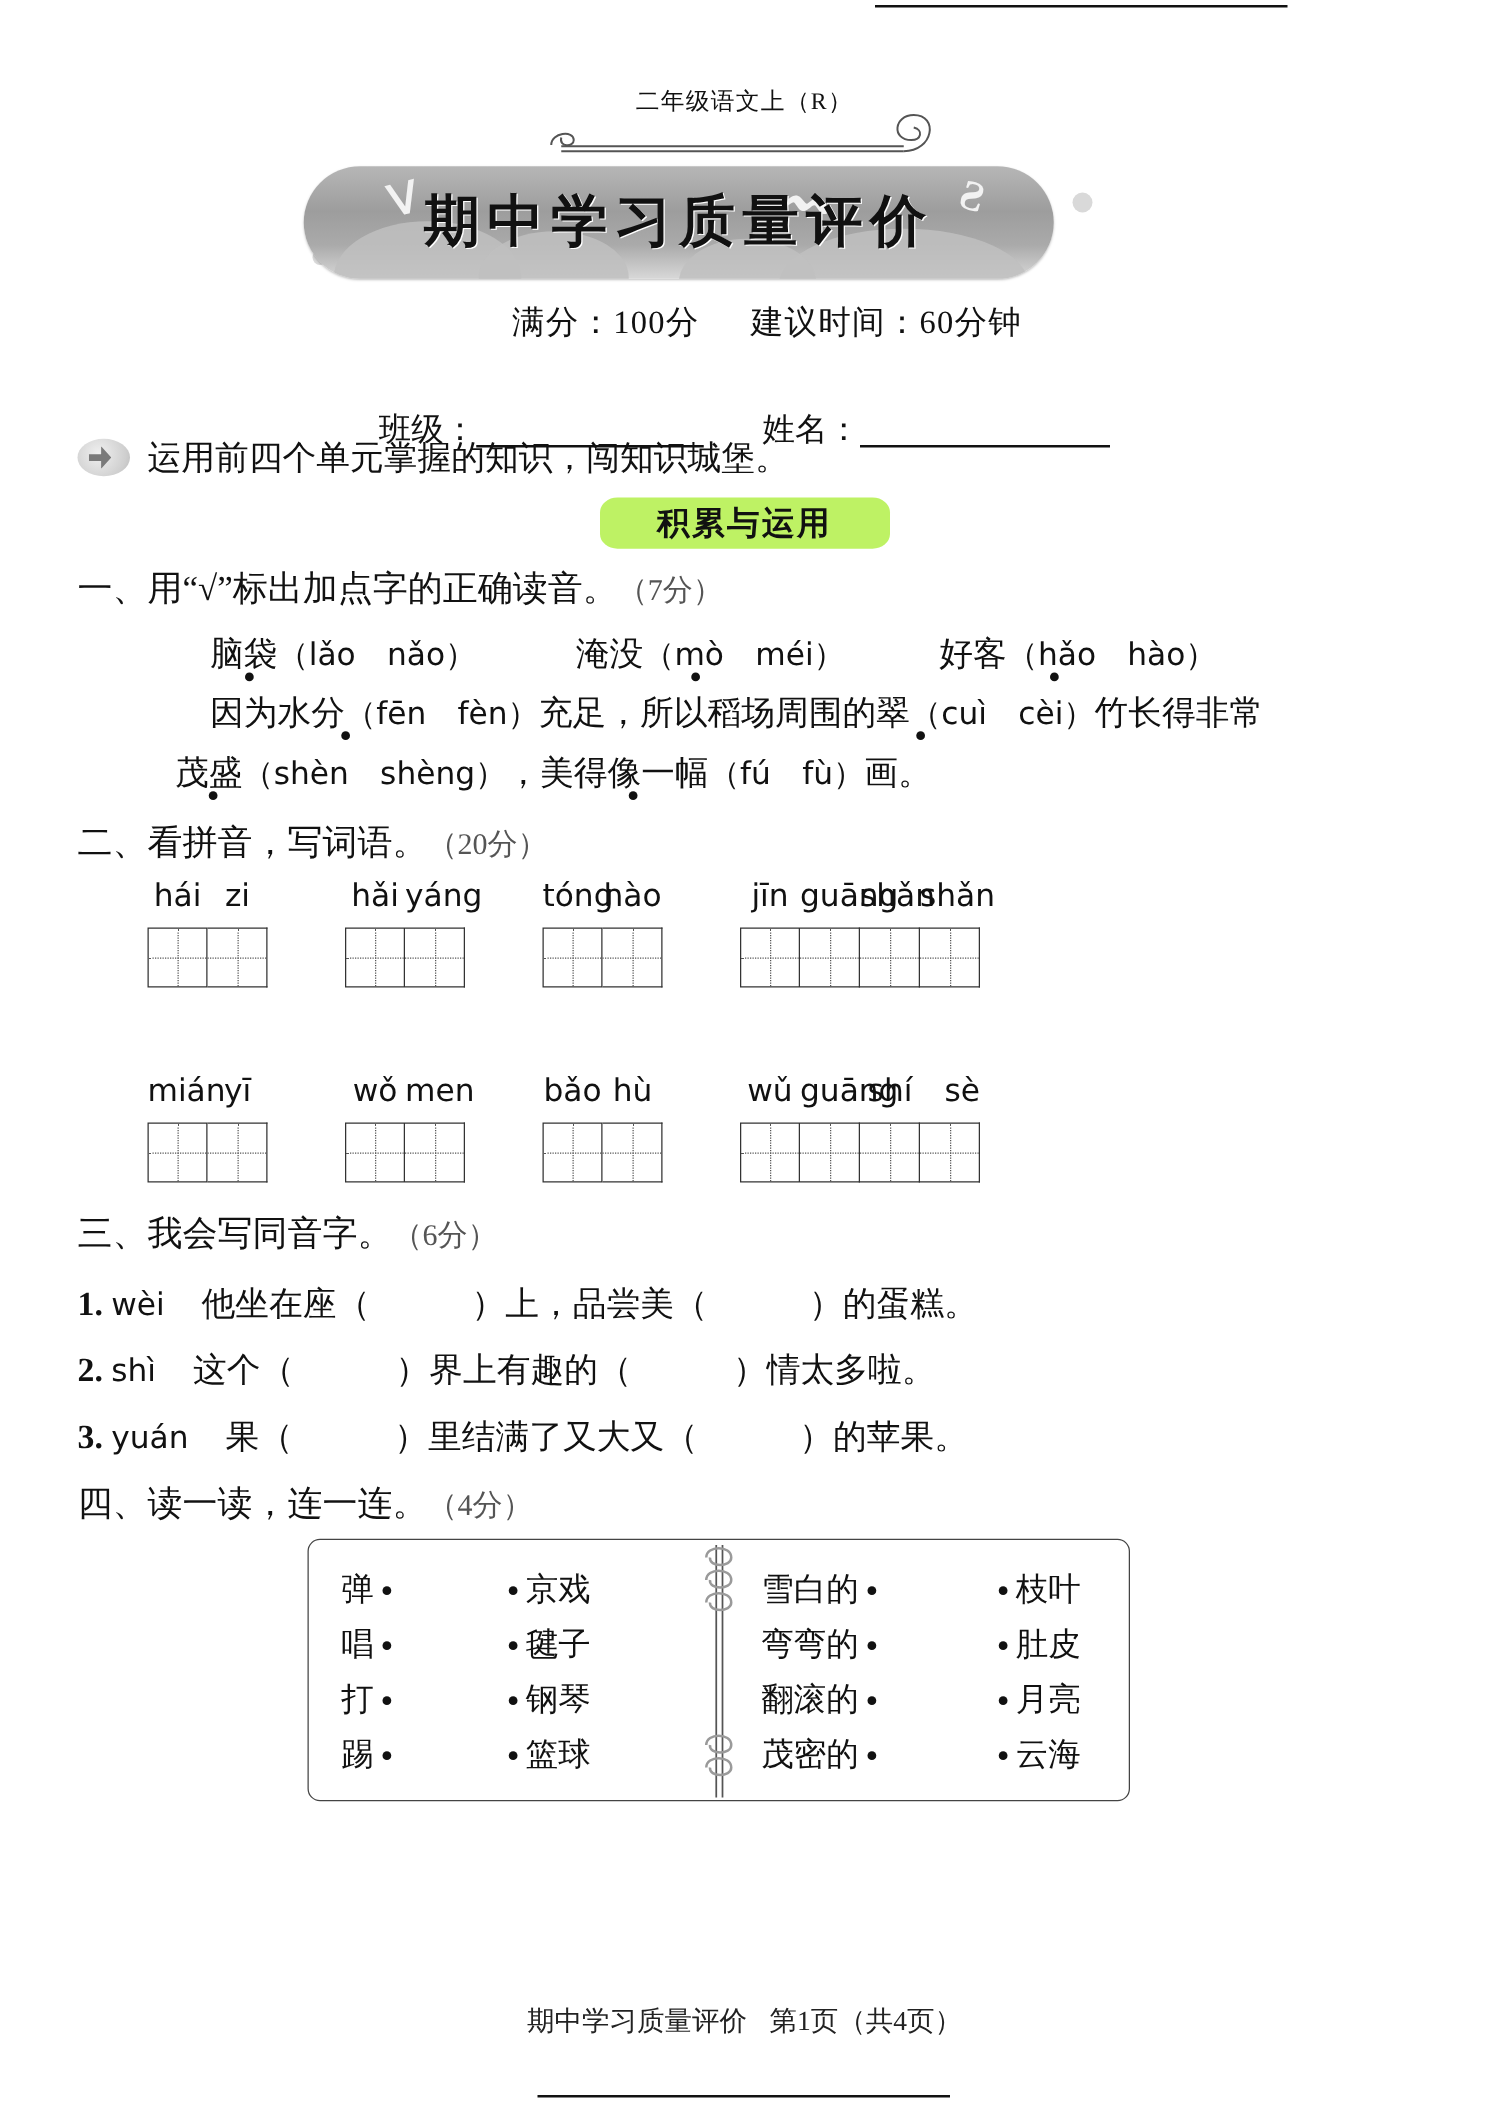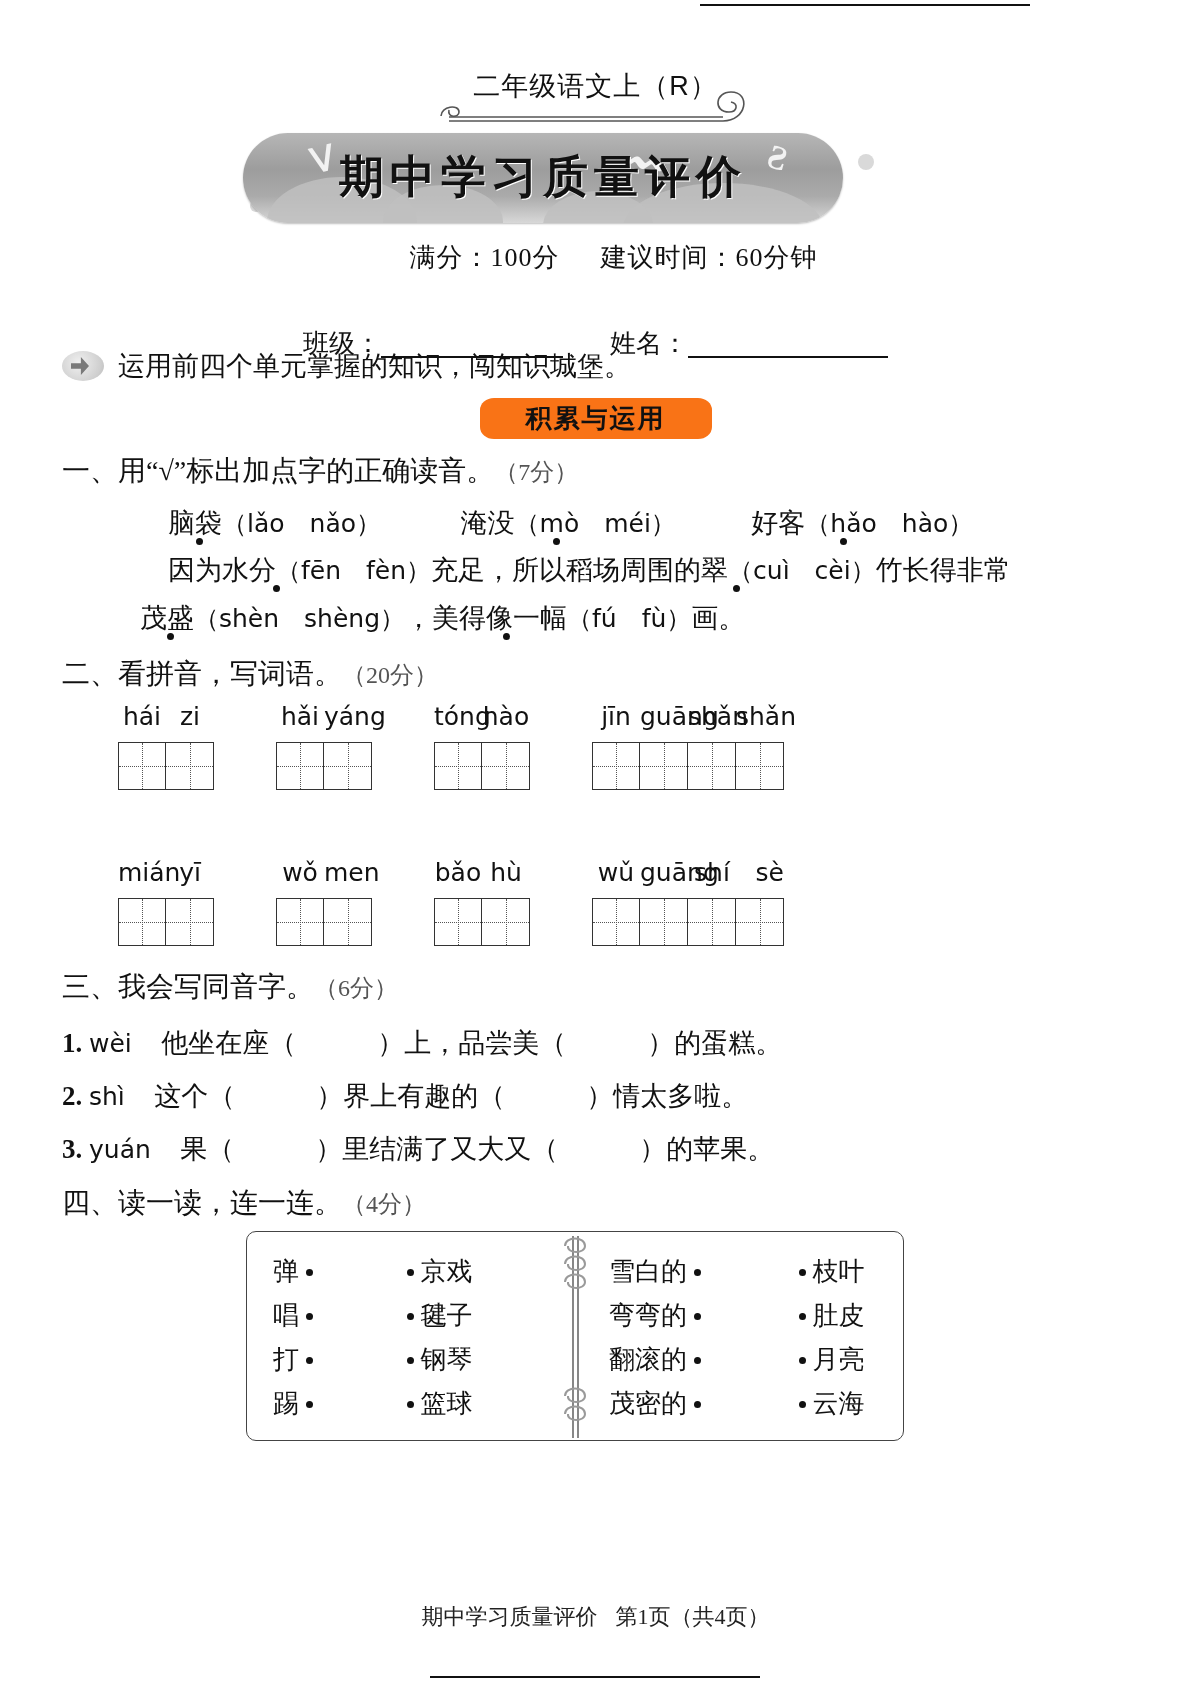--- a/index.html
+++ b/index.html
@@ -11,22 +11,22 @@
   .page{position:relative;width:1191px;height:1684px;}
 
   
   .edge-rule{position:absolute;background:#111;}
 
   
   .grade-line{
     position:absolute;left:0;right:0;top:68px;text-align:center;
   }
   .grade-text{
-    font-size:27px;letter-spacing:1px;display:inline-block;
-    position:relative;z-index:3;font-family:Liberation Sans, sans-serif;
+    font-size:19px;letter-spacing:1px;display:inline-block;
+    position:relative;z-index:3;font-family:Liberation Serif, serif;
     font-weight:500;
   }
   .swirl{
     position:absolute;left:50%;top:86px;transform:translateX(-50%);
     width:330px;height:42px;z-index:1;
   }
 
   .title-band{
     position:absolute;left:243px;top:133px;width:600px;height:90px;
     border-radius:45px;
@@ -87,21 +87,21 @@
     content:"";position:absolute;left:9px;top:6px;width:18px;height:18px;
     background:#7a7a7a;
     clip-path:polygon(0% 35%,55% 35%,55% 0%,100% 50%,55% 100%,55% 65%,0% 65%);
   }
 
   .sect-head{
     position:absolute;left:0;right:0;top:398px;text-align:center;
   }
   .sect-head span{
     display:inline-block;padding:3px 46px;font-size:26px;font-weight:bold;
-    background:#f97316;border-radius:14px/12px;letter-spacing:2px;
+    background:#bef264;border-radius:14px/12px;letter-spacing:2px;
   }
 
   
   .q{position:absolute;font-size:28px;white-space:nowrap;}
   .pts{font-size:24px;color:#555;}
 
   .line{position:absolute;font-size:27px;white-space:nowrap;}
   .py{font-family:"DejaVu Sans",sans-serif;font-size:25px;}
 
   

